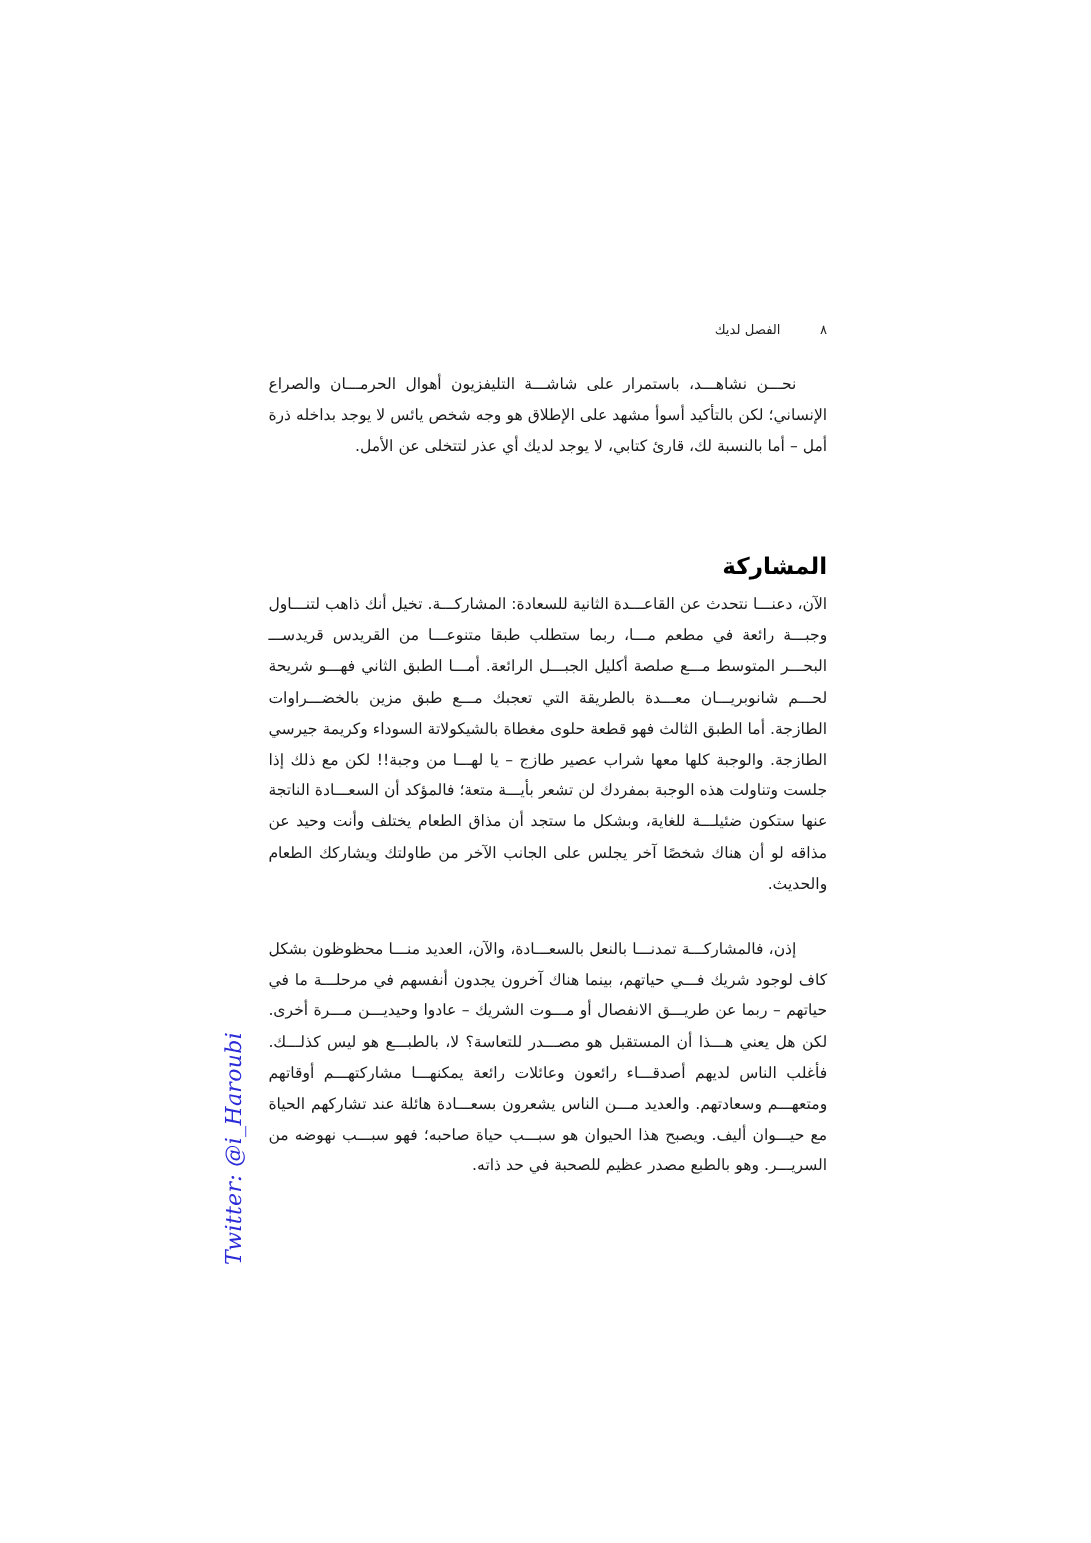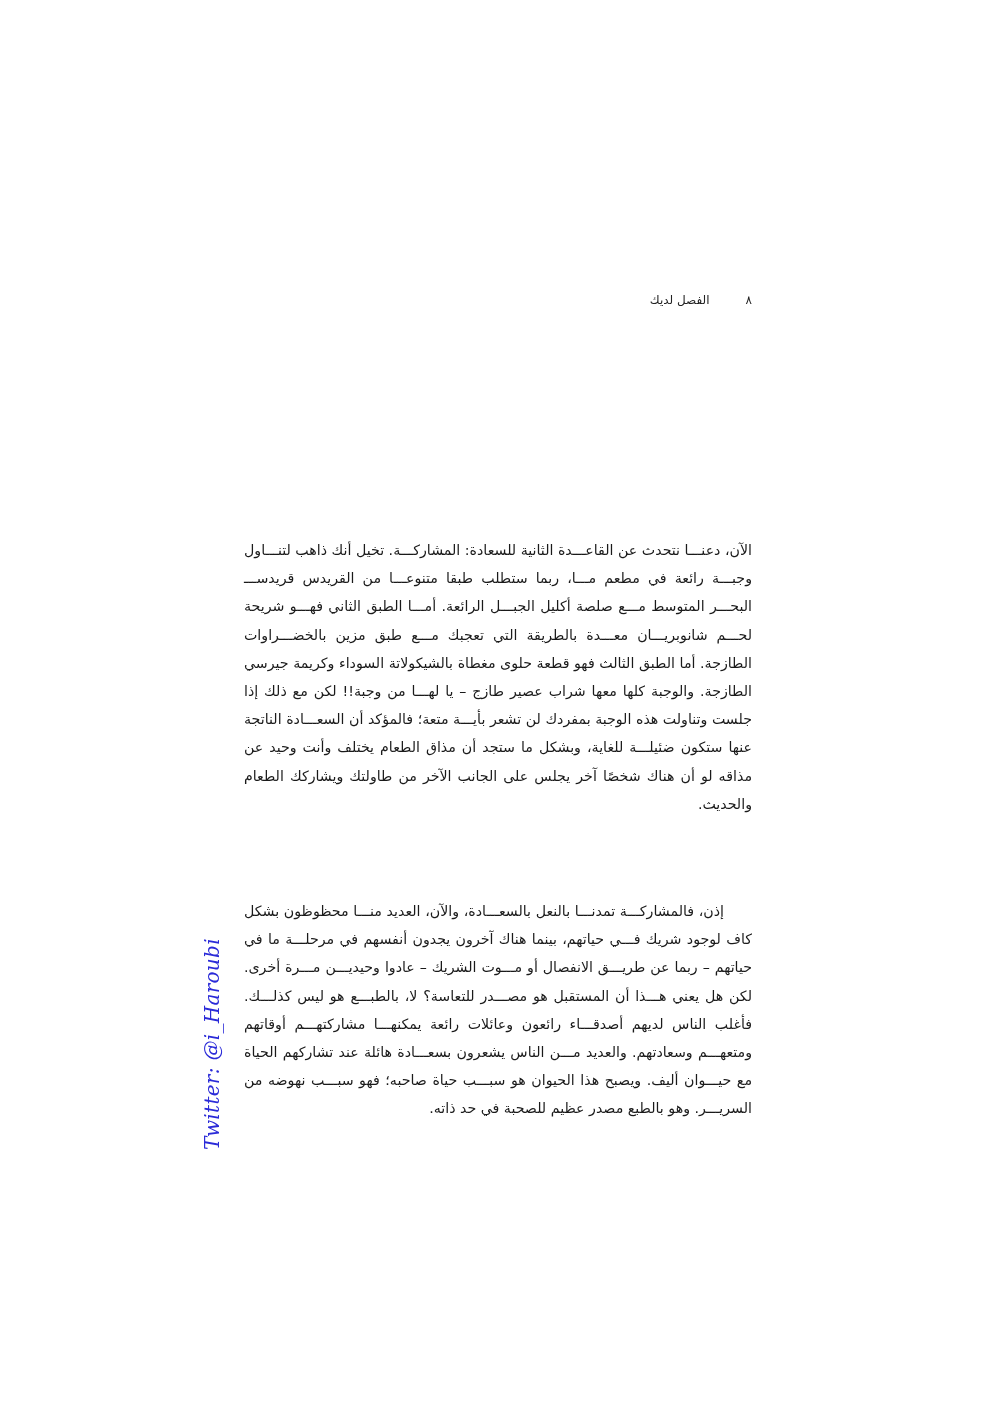--- a/index.html
+++ b/index.html
@@ -58,21 +58,21 @@
     left: 244px;
     width: 508px;
     direction: rtl;
     text-align: right;
     font-size: 21px;
     font-weight: bold;
     color: #000;
   }
   #para-2 { top: 536px; }
   #para-2 p { text-indent: 0; }
-  #para-3 { top: 897px; }
+  #para-3 { top: 849px; }
   .watermark {
     position: absolute;
     left: 200px;
     top: 1150px;
     transform-origin: 0 0;
     transform: rotate(-90deg);
     font-family: "DejaVu Serif", serif;
     font-style: italic;
     font-size: 20px;
     color: #2a2ad8;
@@ -83,21 +83,25 @@
 </head>
 <body>
 
 <div class="page">
 
   <div class="running-header">
     <span class="page-number">٨</span>
     <span class="chapter-title">الفصل لديك</span>
   </div>
 
+  <div class="text-block" id="para-intro">
+    <p>نحـــن نشاهـــد، باستمرار على شاشـــة التليفزيون أهوال الحرمـــان والصراع الإنساني؛ لكن بالتأكيد أسوأ مشهد على الإطلاق هو وجه شخص يائس لا يوجد بداخله ذرة أمل – أما بالنسبة لك، قارئ كتابي، لا يوجد لديك أي عذر لتتخلى عن الأمل.</p>
+  </div>
 
+  <h2 id="section-heading">المشاركة</h2>
 
   <div class="text-block" id="para-2">
     <p>الآن، دعنـــا نتحدث عن القاعـــدة الثانية للسعادة: المشاركـــة. تخيل أنك ذاهب لتنـــاول وجبـــة رائعة في مطعم مـــا، ربما ستطلب طبقا متنوعـــا من القريدس قريدســـ البحـــر المتوسط مـــع صلصة أكليل الجبـــل الرائعة. أمـــا الطبق الثاني فهـــو شريحة لحـــم شانوبريـــان معـــدة بالطريقة التي تعجبك مـــع طبق مزين بالخضـــراوات الطازجة. أما الطبق الثالث فهو قطعة حلوى مغطاة بالشيكولاتة السوداء وكريمة جيرسي الطازجة. والوجبة كلها معها شراب عصير طازج – يا لهـــا من وجبة!! لكن مع ذلك إذا جلست وتناولت هذه الوجبة بمفردك لن تشعر بأيـــة متعة؛ فالمؤكد أن السعـــادة الناتجة عنها ستكون ضئيلـــة للغاية، وبشكل ما ستجد أن مذاق الطعام يختلف وأنت وحيد عن مذاقه لو أن هناك شخصًا آخر يجلس على الجانب الآخر من طاولتك ويشاركك الطعام والحديث.</p>
   </div>
 
   <div class="text-block" id="para-3">
     <p>إذن، فالمشاركـــة تمدنـــا بالنعل بالسعـــادة، والآن، العديد منـــا محظوظون بشكل كاف لوجود شريك فـــي حياتهم، بينما هناك آخرون يجدون أنفسهم في مرحلـــة ما في حياتهم – ربما عن طريـــق الانفصال أو مـــوت الشريك – عادوا وحيديـــن مـــرة أخرى. لكن هل يعني هـــذا أن المستقبل هو مصـــدر للتعاسة؟ لا، بالطبـــع هو ليس كذلـــك. فأغلب الناس لديهم أصدقـــاء رائعون وعائلات رائعة يمكنهـــا مشاركتهـــم أوقاتهم ومتعهـــم وسعادتهم. والعديد مـــن الناس يشعرون بسعـــادة هائلة عند تشاركهم الحياة مع حيـــوان أليف. ويصبح هذا الحيوان هو سبـــب حياة صاحبه؛ فهو سبـــب نهوضه من السريـــر. وهو بالطبع مصدر عظيم للصحبة في حد ذاته.</p>
   </div>
 
   <div class="watermark">Twitter: @i_Haroubi</div>

